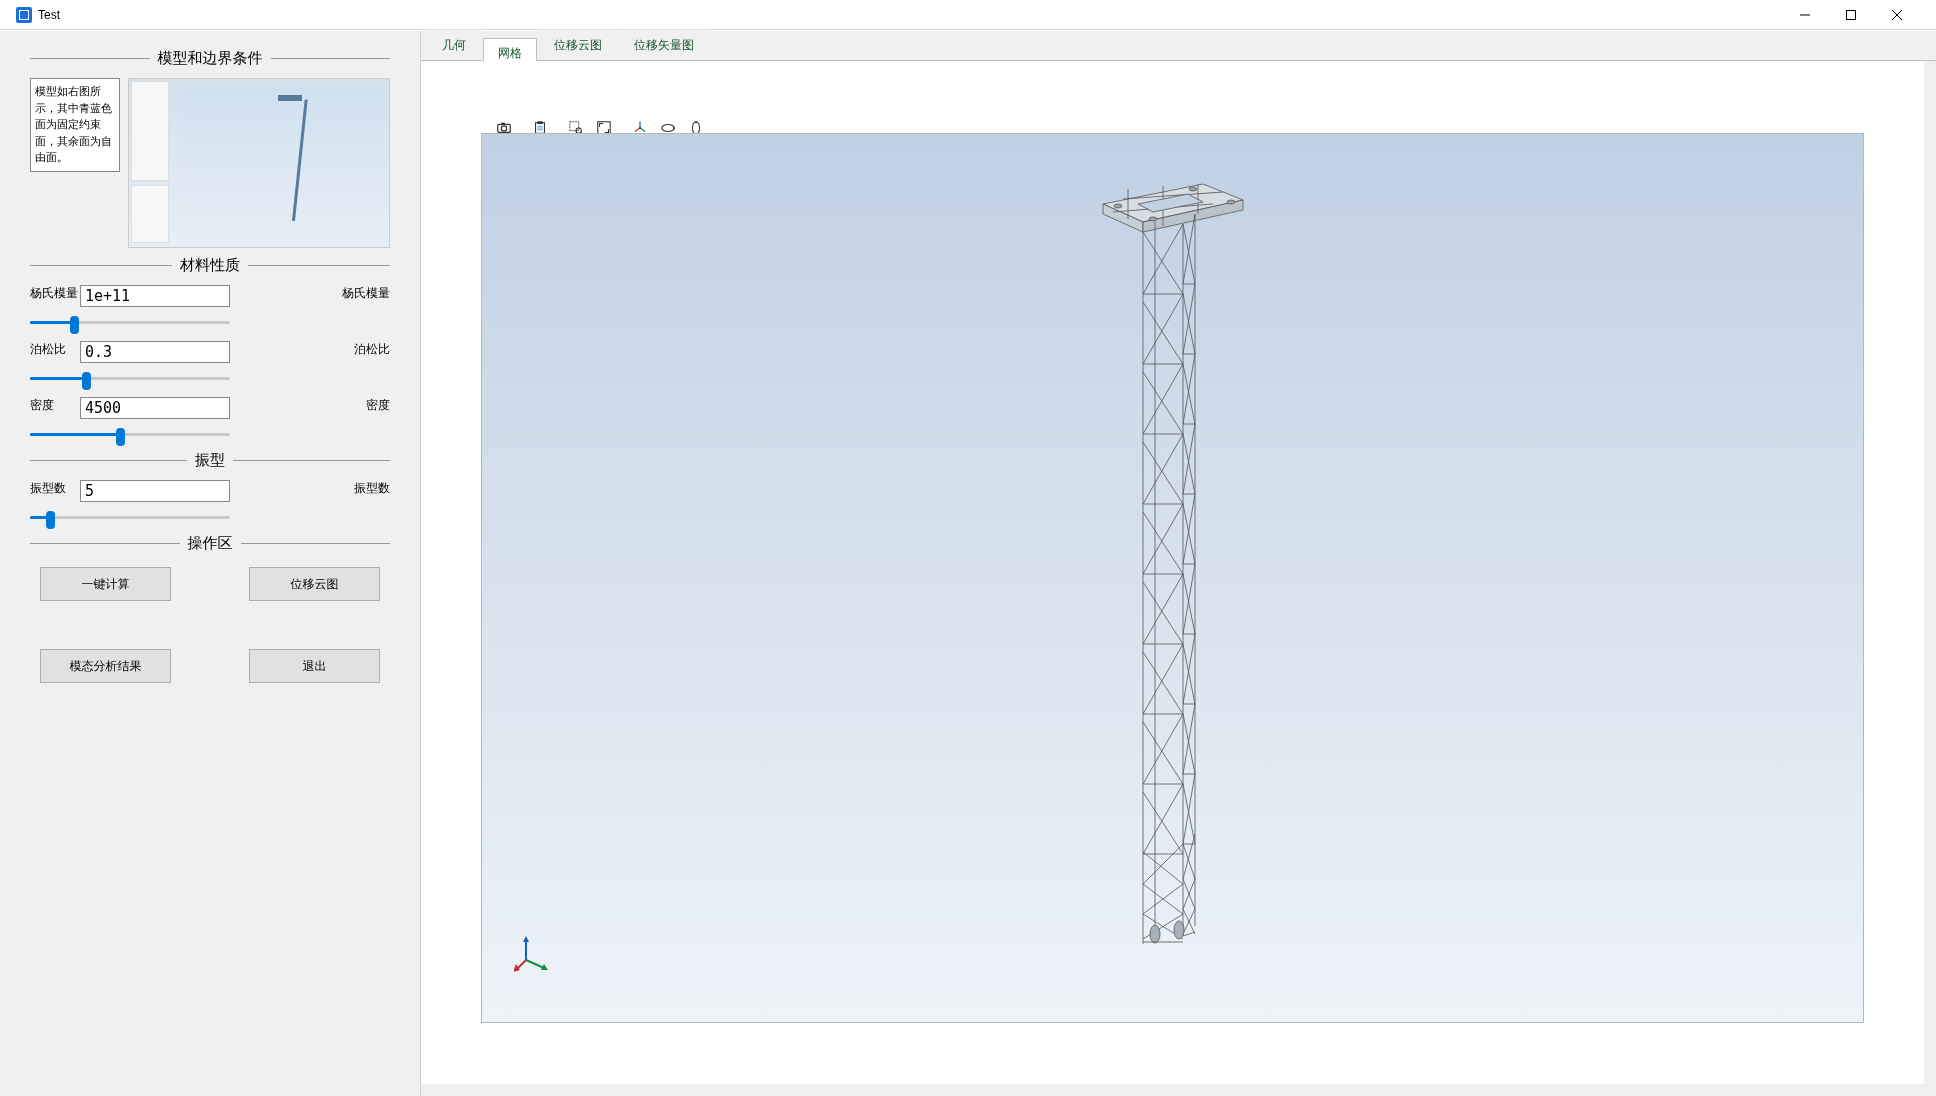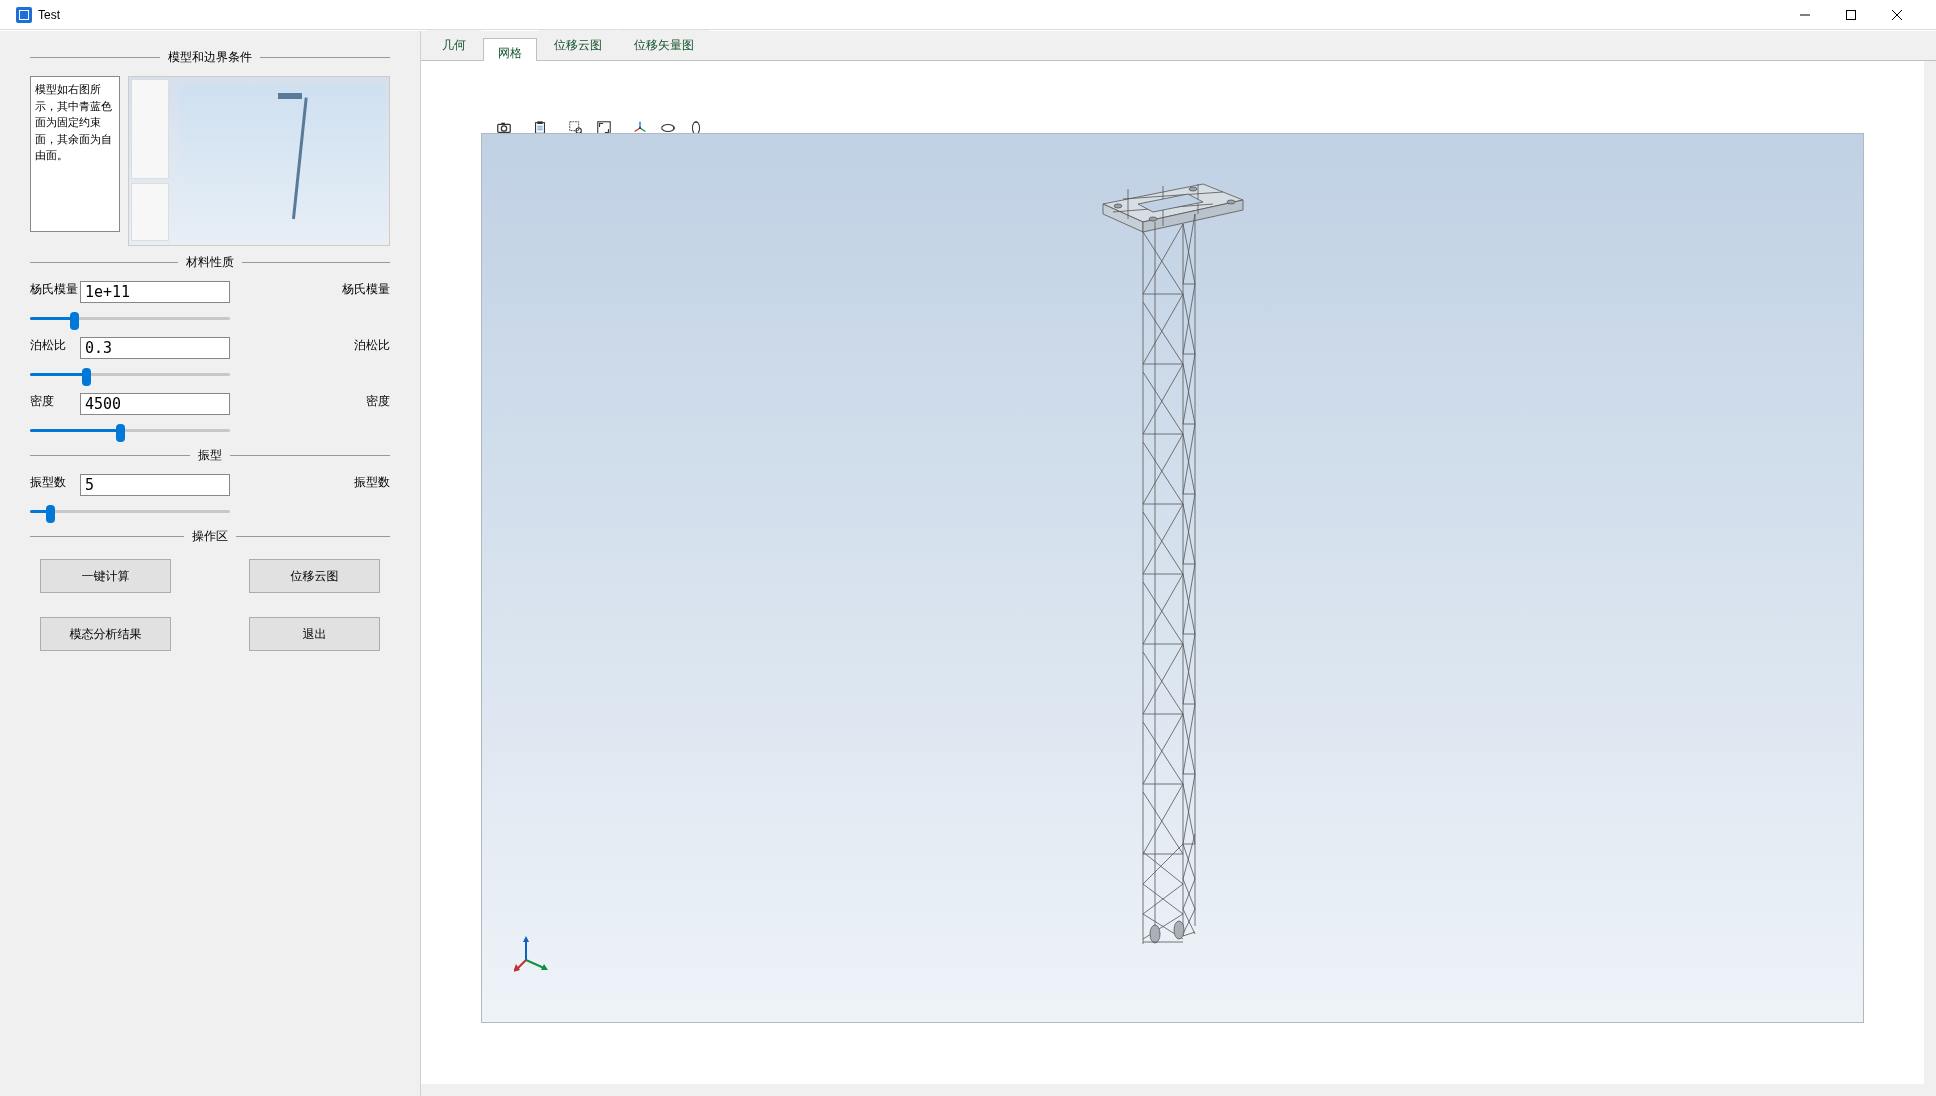--- a/index.html
+++ b/index.html
@@ -55,32 +55,32 @@
   align-items: center;
   margin: 8px 0 10px 0;
 }
 .section-title .line {
   flex: 1;
   height: 1px;
   background: #999;
 }
 .section-title .label {
   padding: 0 8px;
-  font-size: 12px;
+  font-size: 15px;
   color: #000;
 }
 
 .model-row {
   display: flex;
   gap: 8px;
   margin-bottom: 8px;
 }
 .desc-box {
   width: 90px;
-  height: 156px;
+  height: 94px;
   border: 1px solid #888;
   background: #fff;
   padding: 4px;
   font-size: 11px;
   line-height: 1.5;
   color: #000;
 }
 .preview-box {
   flex: 1;
   height: 170px;
@@ -174,21 +174,21 @@
   position: absolute;
   top: -5px;
   width: 9px; height: 18px;
   background: #0078d7;
   border-radius: 4px;
 }
 
 .btn-grid {
   display: grid;
   grid-template-columns: 1fr 1fr;
-  gap: 24px 78px;
+  gap: 48px 78px;
   margin-top: 14px;
   padding: 0 10px;
 }
 .action-btn {
   height: 34px;
   background: #e1e1e1;
   border: 1px solid #adadad;
   font-size: 12px;
   cursor: pointer;
 }

